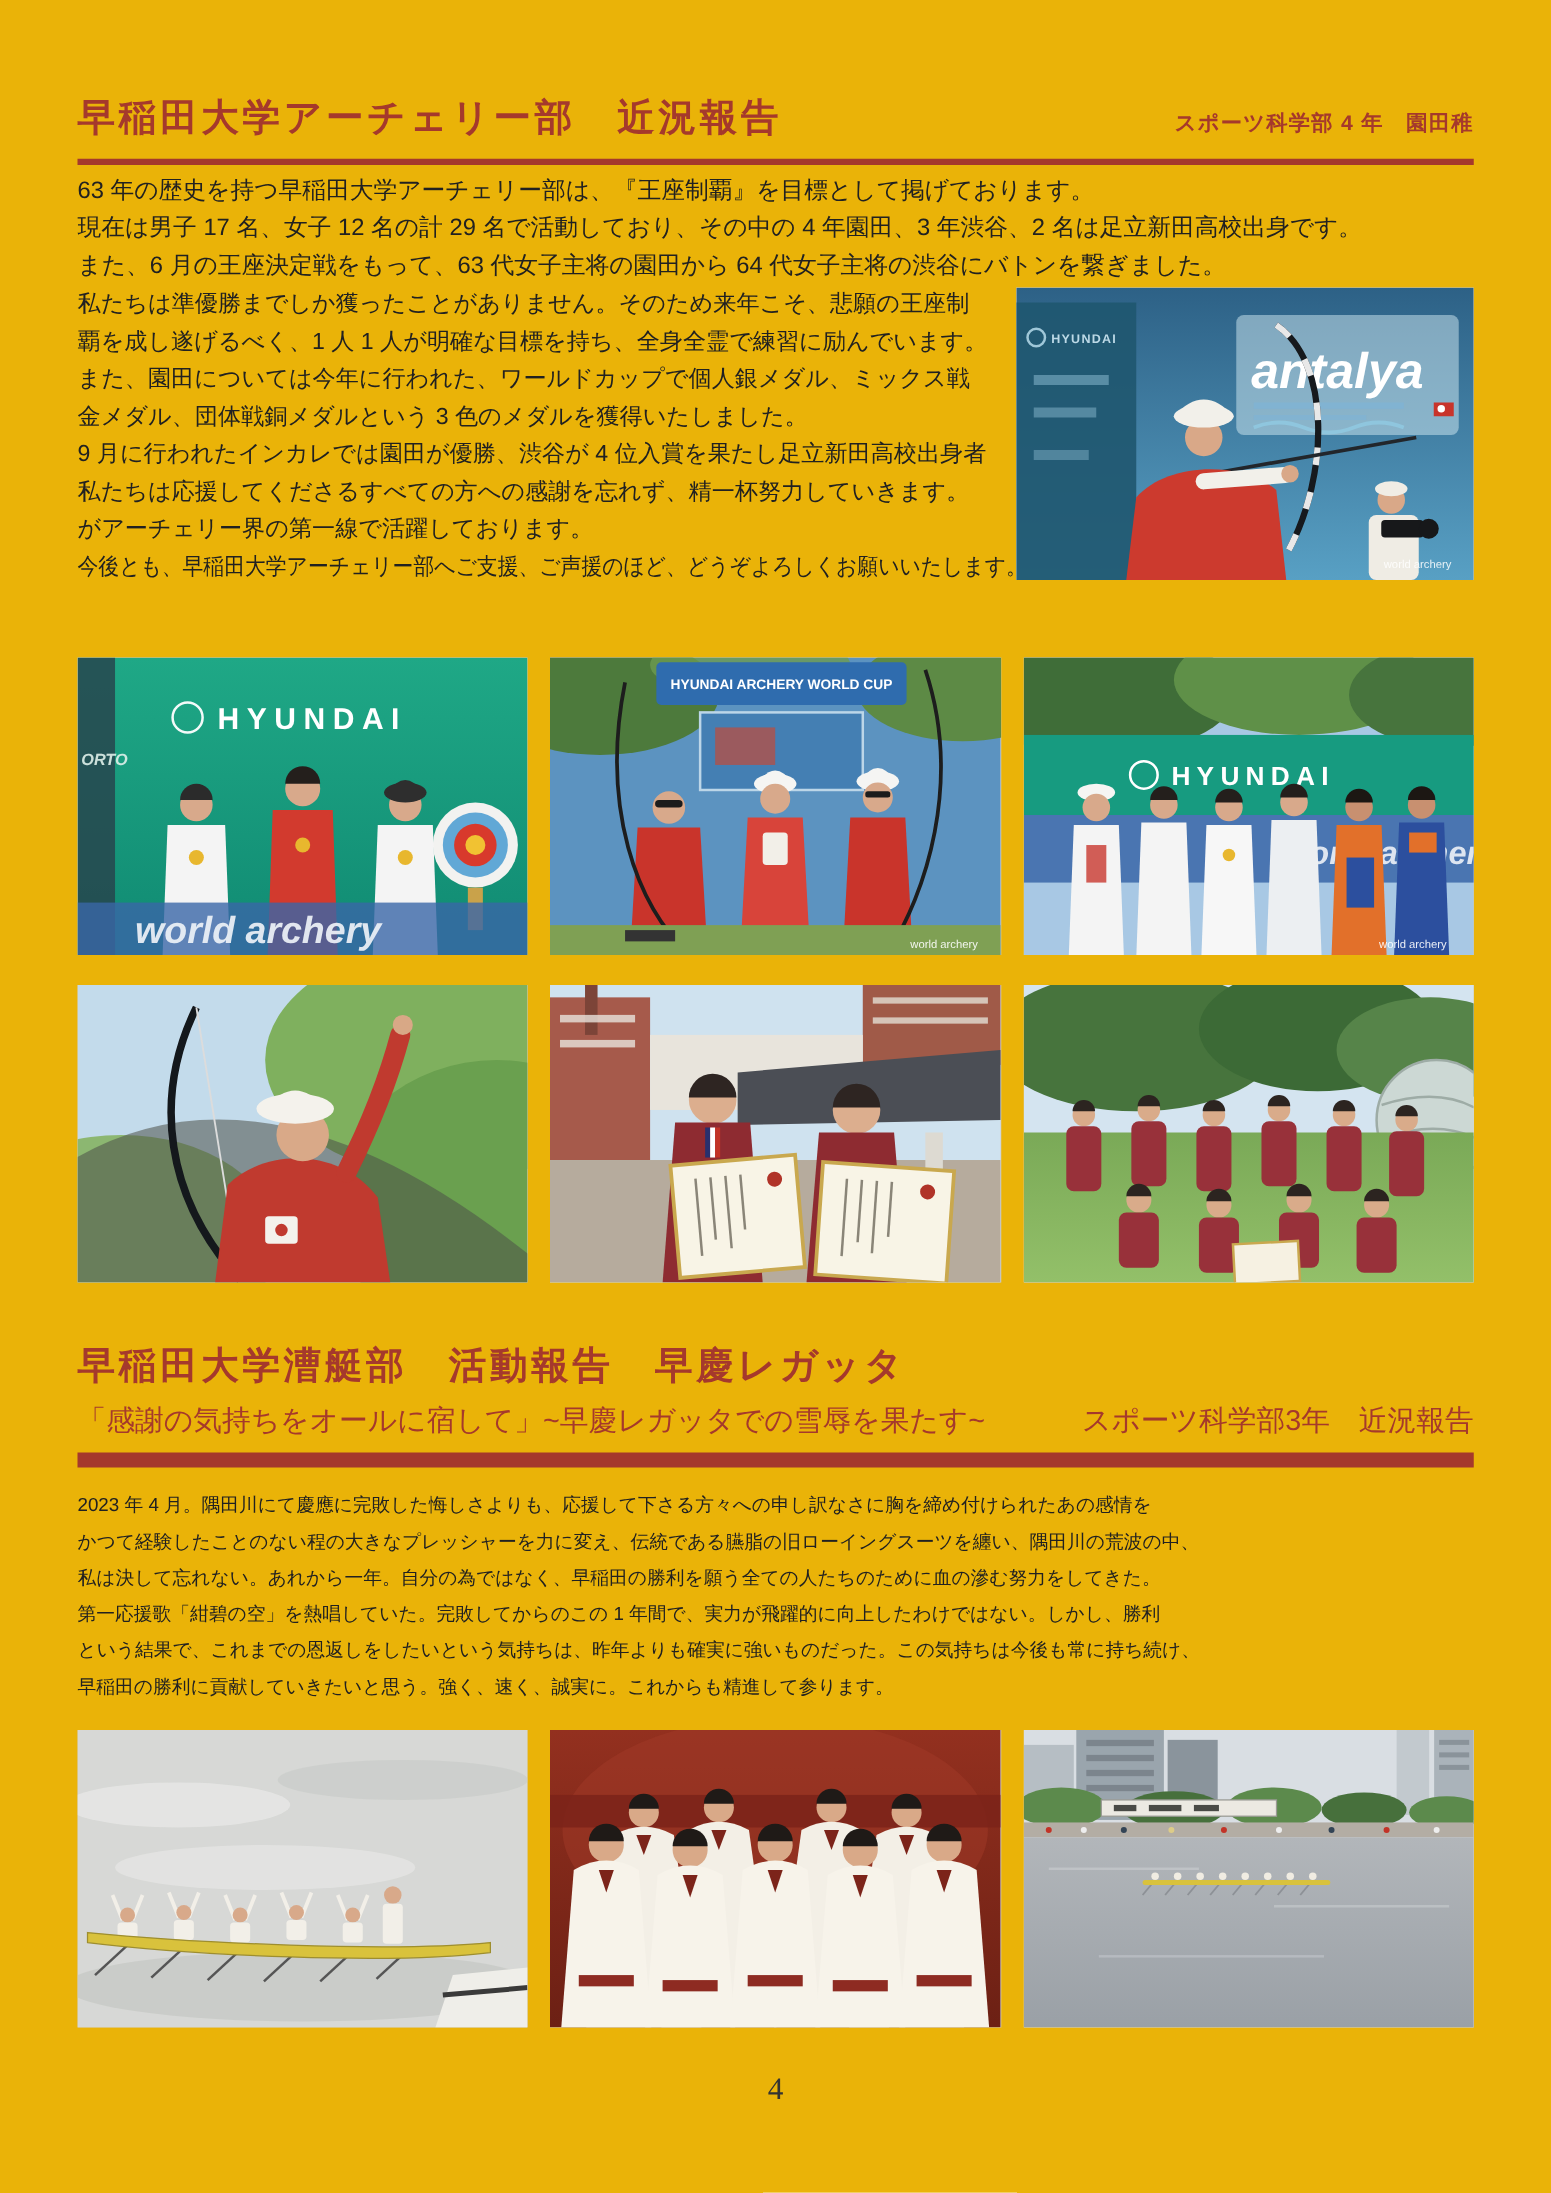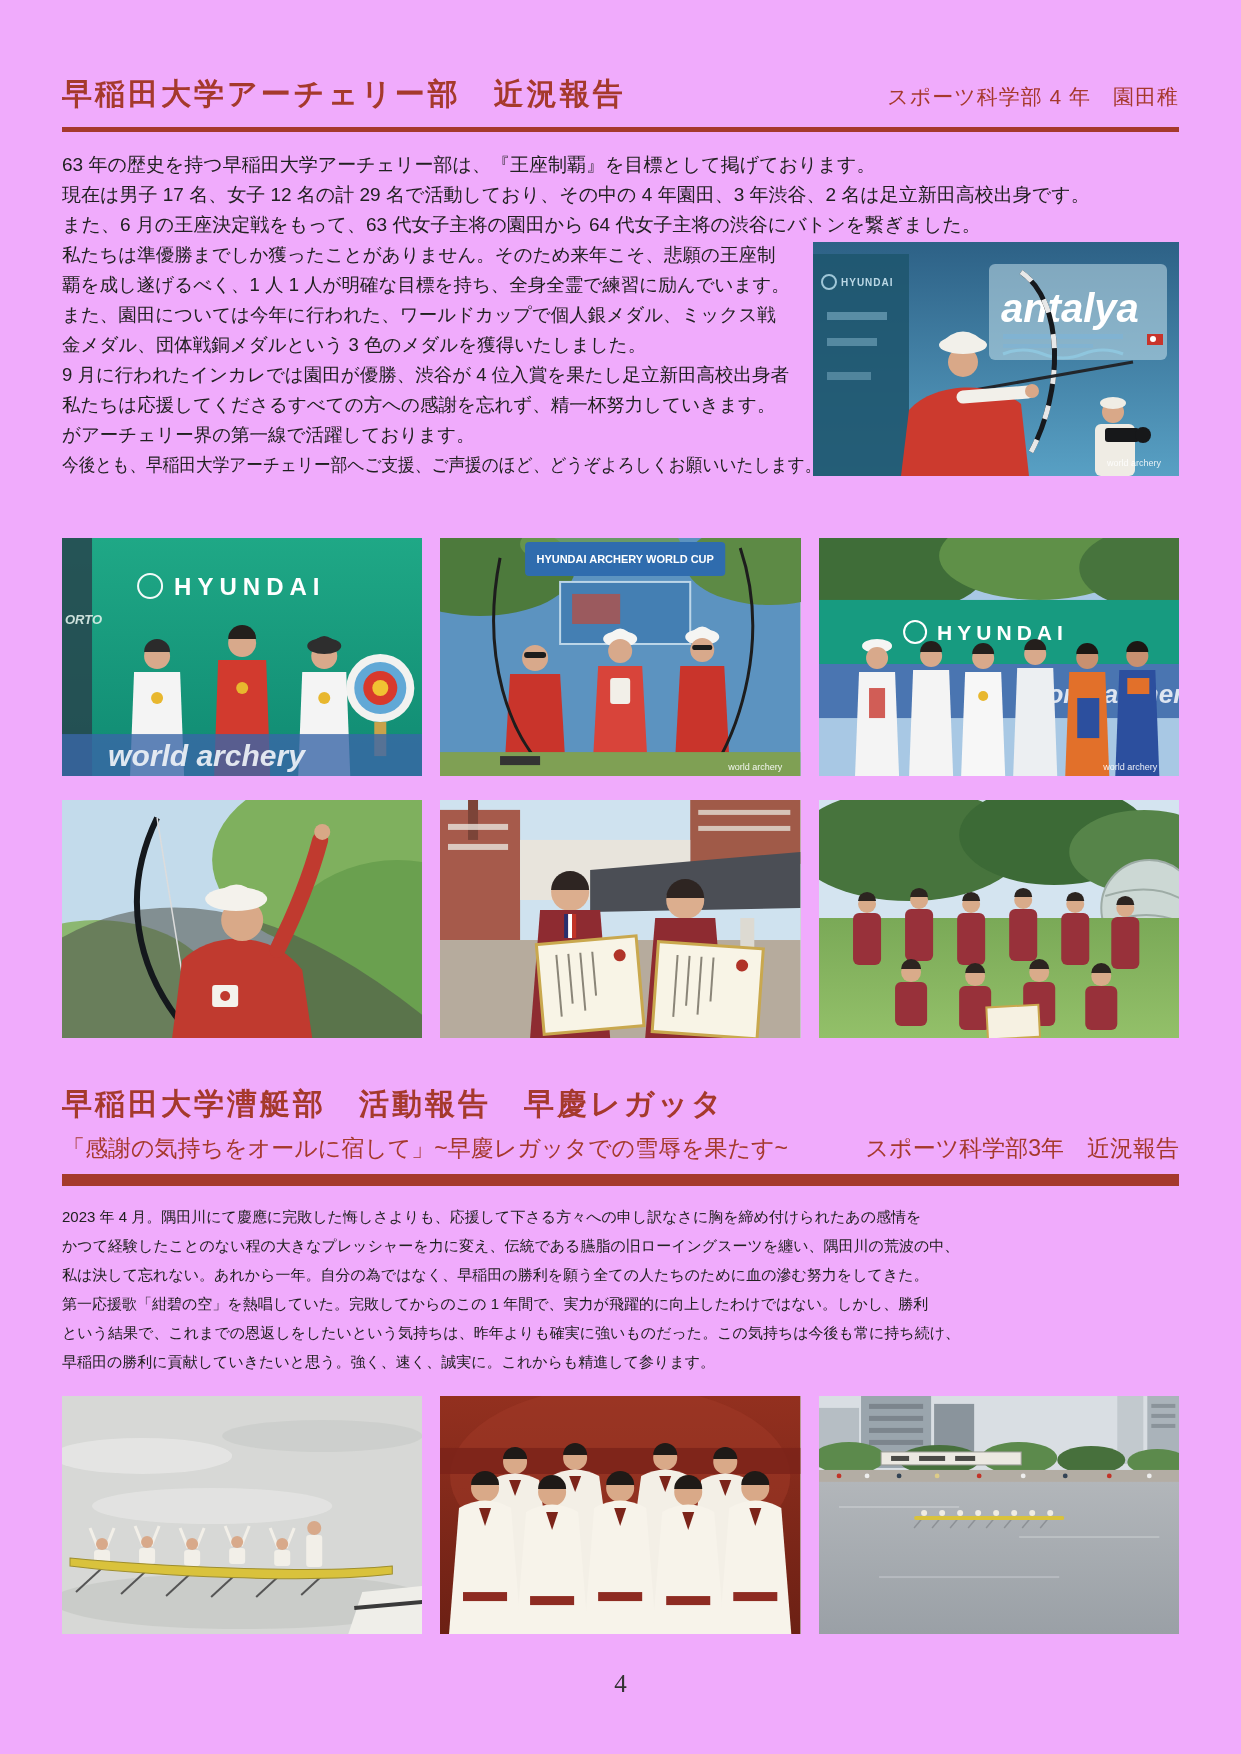--- a/index.html
+++ b/index.html
@@ -3,32 +3,32 @@
 <meta charset="utf-8">
 <style>
   :root{ --accent:#A5392C; }
   html,body{margin:0;padding:0}
   body{
     width:1241px;height:1754px;background:#ffffff;
     font-family:"Liberation Sans", sans-serif;color:#212121;
   }
   .sheet{
     position:relative;width:1241px;height:1754px;overflow:hidden;
-    padding:74px 62px 0 62px;box-sizing:border-box;background:#f0abfc;
+    padding:74px 62px 0 62px;box-sizing:border-box;background:#eab308;
   }
   
   .sec-head{display:flex;align-items:baseline;justify-content:space-between}
   .title{margin:0;font-size:30px;font-weight:bold;letter-spacing:3px;color:var(--accent);white-space:nowrap}
-  .byline{font-size:21px;font-weight:normal;color:var(--accent);letter-spacing:1px;white-space:nowrap}
+  .byline{font-size:17px;font-weight:bold;color:var(--accent);letter-spacing:1px;white-space:nowrap}
   .rule{height:5px;background:var(--accent);margin-top:12px}
   .rule.thick{height:12px;margin-top:10px}
   .subline{display:flex;justify-content:space-between;align-items:baseline;margin-top:8px}
   .subtitle,.byline2{font-size:23px;font-weight:normal;color:var(--accent);white-space:nowrap}
   
-  .para{margin-top:18px}
+  .para{margin-top:6px}
   .ln{margin:0;font-size:19px;line-height:30px;white-space:nowrap}
   .wrapRow{display:flex;align-items:flex-start}
   .wrapCol{flex:1 1 auto;min-width:0}
   .wrapCol .ln{font-size:18.5px}
   .ln.condensed{transform:scaleX(.9);transform-origin:0 50%}
   .para2{margin-top:16px}
   .ln2{margin:0;font-size:15px;line-height:29px;white-space:nowrap}
   
   .ph{margin:0;overflow:hidden;background:#cfcfcf}
   .ph svg{display:block;width:100%;height:100%}

